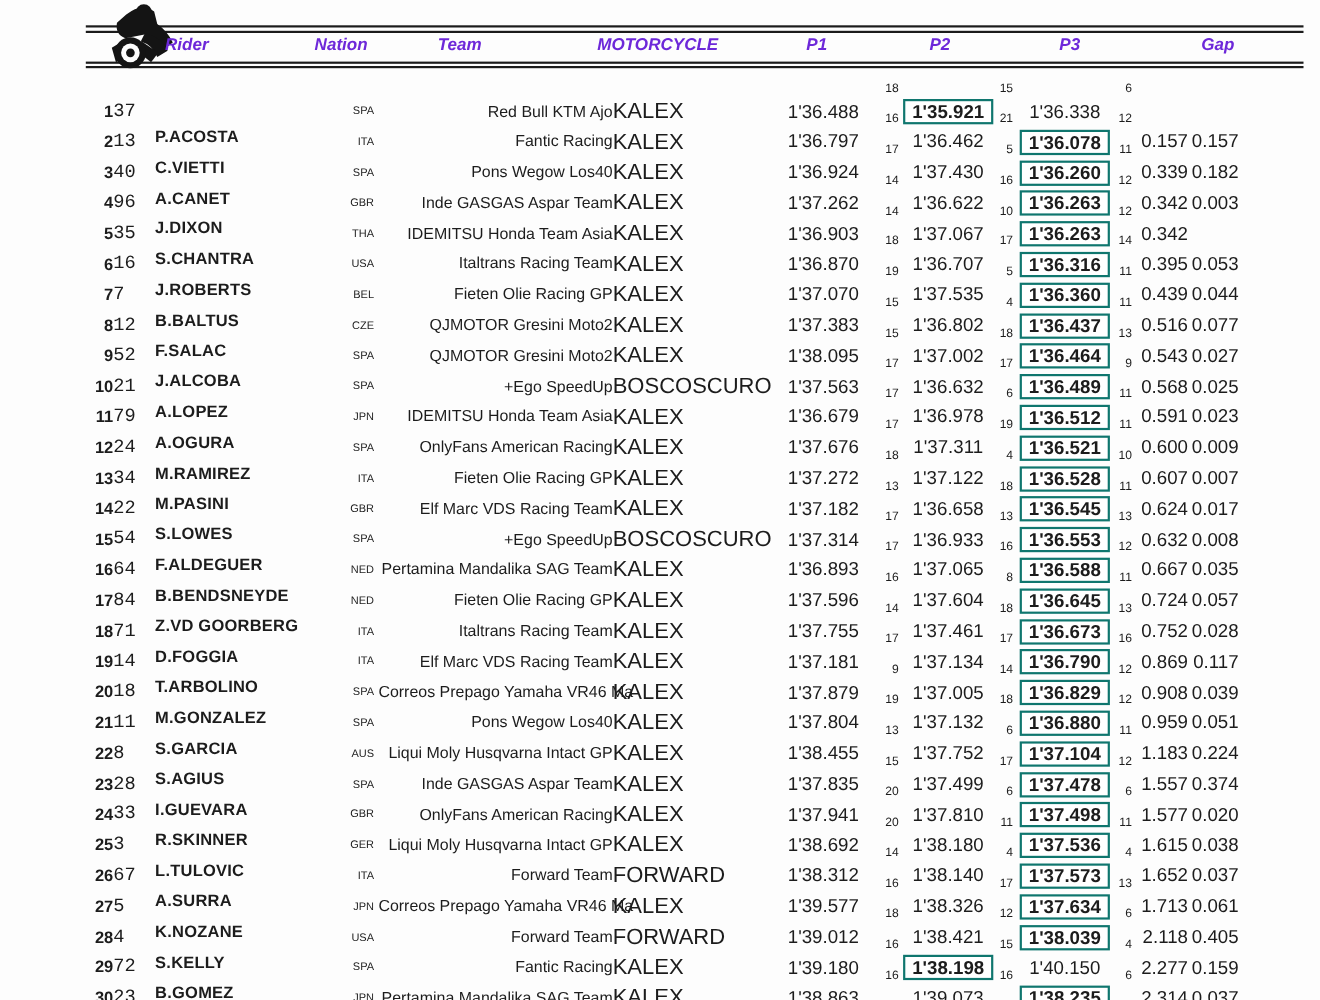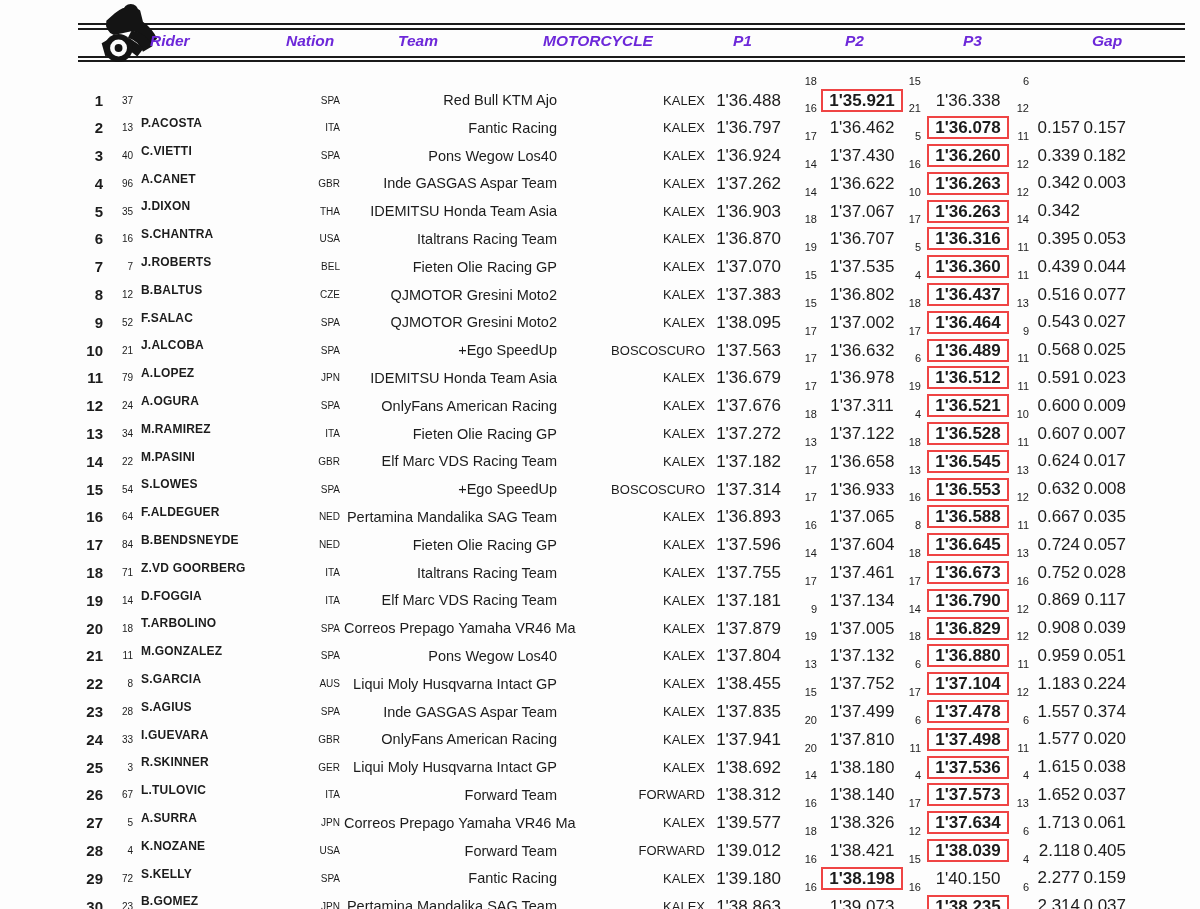--- a/index.html
+++ b/index.html
@@ -19,28 +19,28 @@
     position:absolute;top:32px;font-style:italic;font-weight:700;
     font-size:15.5px;color:#6d28d9;white-space:nowrap;
   }
   #rows{position:absolute;left:70px;top:70px;width:1056px;}
   .row{
     display:grid;height:27.8px;align-items:center;white-space:nowrap;
     grid-template-columns:33px 30px 167px 40px 217px 148px 87px 28px 84px 20px 88px 20px 48px 46px;
   }
   .c{display:block;}
   .pos{font-weight:700;font-size:15px;text-align:right;}
-  .num{font-size:10px;text-align:right;}
-  .name{font-weight:700;font-size:12px;padding-left:8px;letter-spacing:.2px;margin-top:46px;}
+  .num{font-size:17px;text-align:left;font-family:Liberation Mono, monospace;}
+  .name{font-weight:700;font-size:15px;padding-left:8px;letter-spacing:.2px;margin-top:46px;}
   .nat{font-size:10px;text-align:right;}
   .team{font-size:14.5px;padding-left:4px;text-align:right;}
-  .bike{font-size:13px;text-align:right;}
+  .bike{font-size:20px;text-align:left;}
   .time{text-align:center;}
   .time .t{font-size:17px;display:inline-block;line-height:19px;}
-  .time .t.best{font-weight:700;border:2px solid #ef4444;padding:0 6px;background:#fff;}
+  .time .t.best{font-weight:700;border:2px solid #0f766e;padding:0 6px;background:#fff;}
   .laps{font-size:11px;text-align:right;align-self:start;padding-top:4.5px;padding-right:3px;}
   .gap{font-size:17px;text-align:right;}
 </style>
 </head>
 <body>
 
 <div class="sheet">
 
   <div class="rule t1"></div>
   <div class="rule t2"></div>

